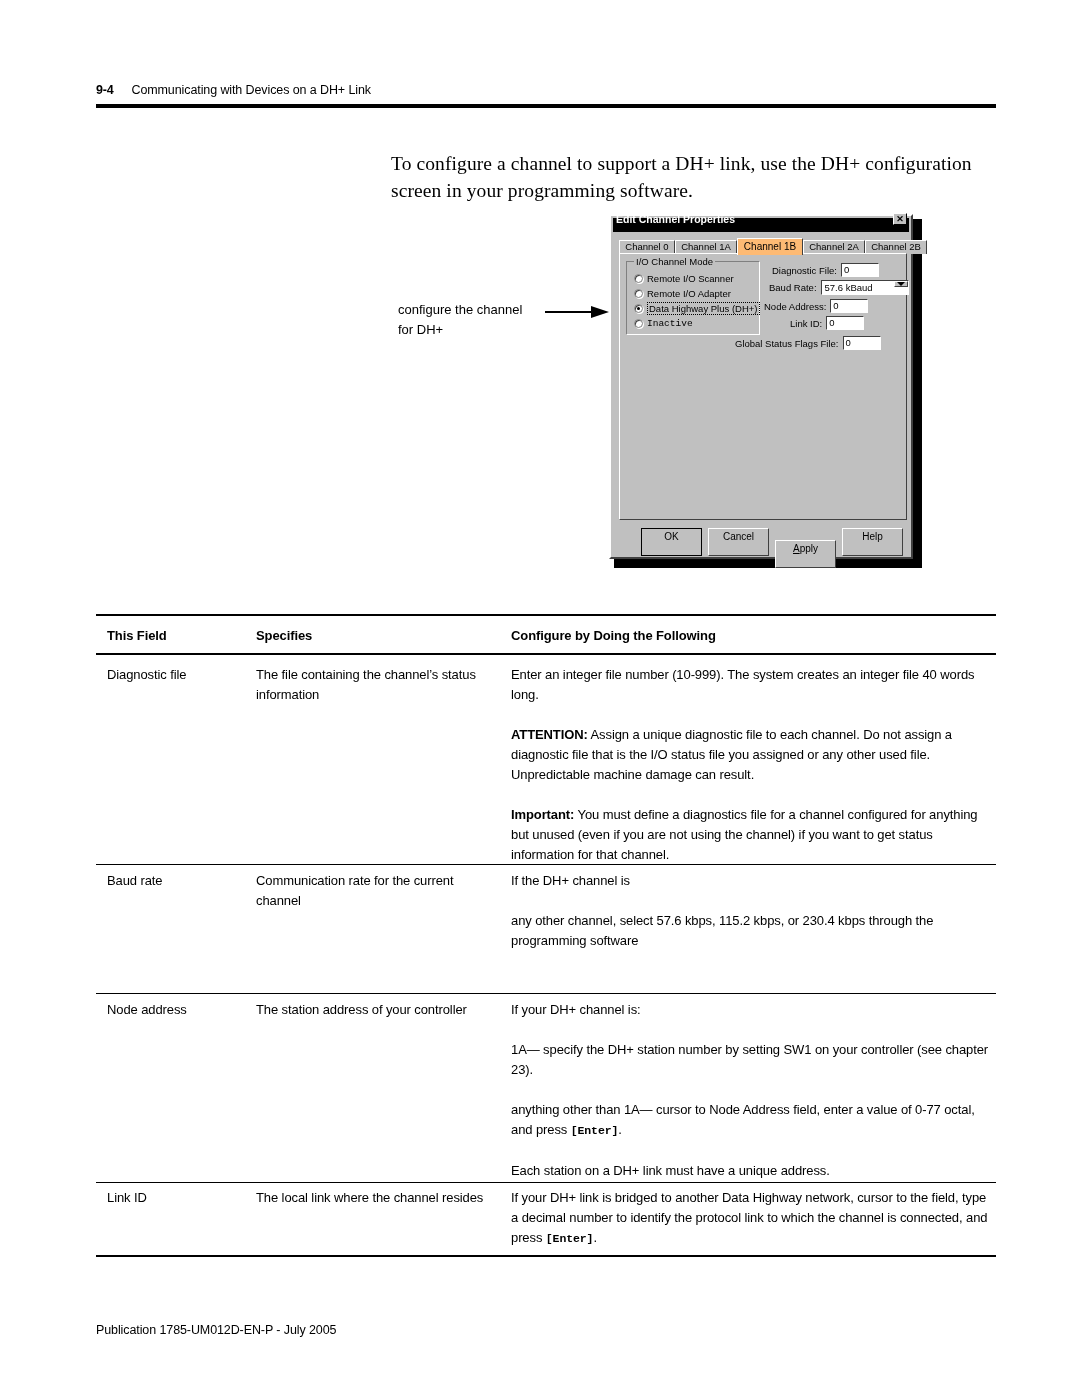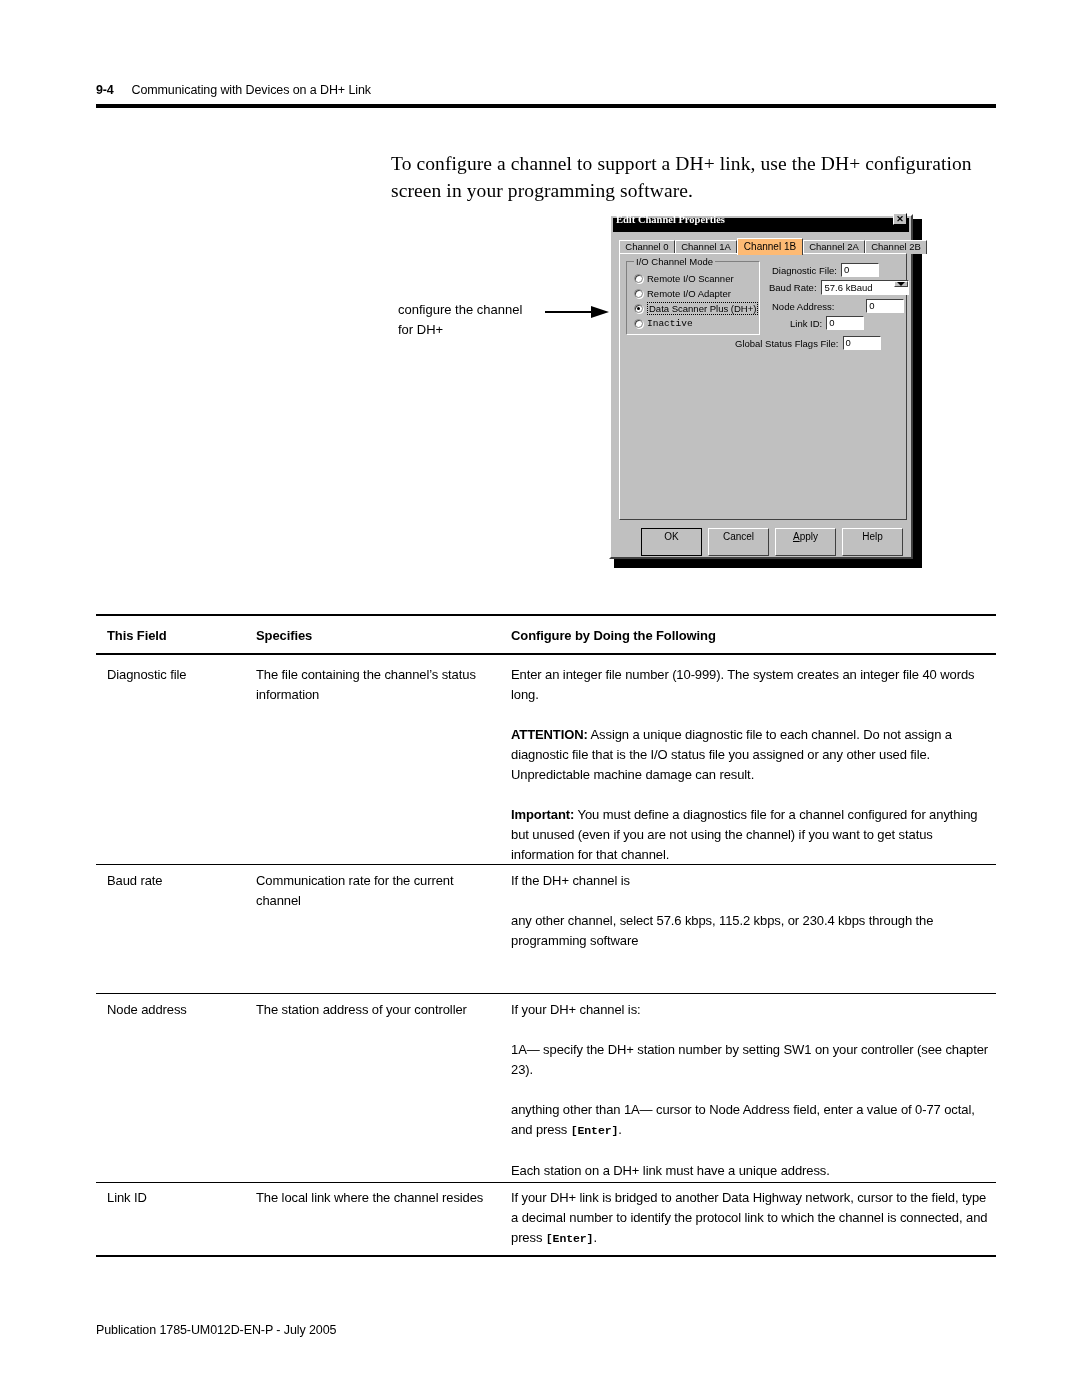--- a/index.html
+++ b/index.html
@@ -118,21 +118,20 @@
     left: 2px;
     top: 2px;
     right: 2px;
     height: 14px;
     background: #000000;
     display: flex;
     align-items: center;
     justify-content: space-between;
     padding: 0 2px 12px 3px;
     box-sizing: border-box;
-    font-family: Liberation Serif, serif;
   }
   .titlebar-text {
     color: #ffffff;
     font-weight: bold;
     font-size: 10.5px;
     letter-spacing: 0px;
     white-space: nowrap;
   }
   .close-btn {
     width: 14px;
@@ -462,21 +461,21 @@
         <span class="radio-label">Remote I/O Scanner</span>
       </div>
 
       <div class="radio-row" style="top:26px;">
         <span class="radio-mark"></span>
         <span class="radio-label">Remote I/O Adapter</span>
       </div>
 
       <div class="radio-row" style="top:41px;">
         <span class="radio-mark checked"></span>
-        <span class="radio-label focused">Data Scanner Plus (DH+)</span>
+        <span class="radio-label focused">Data Highway Plus (DH+)</span>
       </div>
 
       <div class="radio-row" style="top:56px;font-family:Liberation Mono, monospace;">
         <span class="radio-mark"></span>
         <span class="radio-label">Inactive</span>
       </div>
     </div>
 
     <div class="field-row" style="left:152px; top:9px;">
       <span class="field-label">Diagnostic File:</span>
@@ -486,41 +485,41 @@
     <div class="field-row" style="left:149px; top:26px;">
       <span class="field-label">Baud Rate:</span>
       <span class="combo">
         <span class="combo-value">57.6 kBaud</span>
         <span class="combo-arrow">
             <i></i>
           </span>
       </span>
     </div>
 
-    <div class="field-row" style="left:152px; top:45px;gap:28px;">
+    <div class="field-row" style="left:144px; top:45px;">
       <span class="field-label">Node Address:</span>
       <span class="textbox" style="width:38px;">0</span>
     </div>
 
     <div class="field-row" style="left:170px; top:62px;">
       <span class="field-label">Link ID:</span>
       <span class="textbox" style="width:38px;">0</span>
     </div>
 
     <div class="field-row" style="left:115px; top:82px;">
       <span class="field-label">Global Status Flags File:</span>
       <span class="textbox" style="width:38px;">0</span>
     </div>
 
   </div>
 
   <div class="dlg-buttons">
     <div class="dlg-btn default" style="left:22px;">OK</div>
     <div class="dlg-btn" style="left:89px;">Cancel</div>
-    <div class="dlg-btn" style="left:156px;"><u>A</u><span>pply</span></div>
+    <div class="dlg-btn" style="left:156px;margin-top:12px;"><u>A</u><span>pply</span></div>
     <div class="dlg-btn" style="left:223px;">Help</div>
   </div>
 </div>
 
 <div class="thead-rule-top"></div>
 
 <div class="thead">
   <span class="col-a">This Field</span>
   <span class="col-b">Specifies</span>
   <span class="col-c">Configure by Doing the Following</span>

